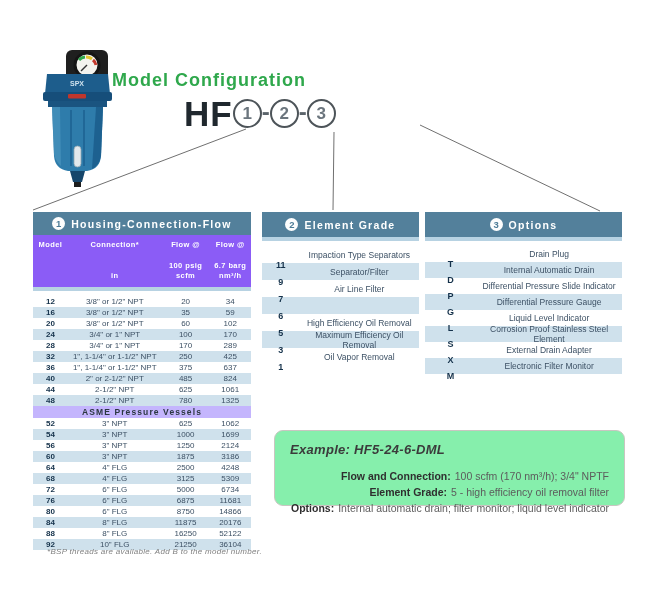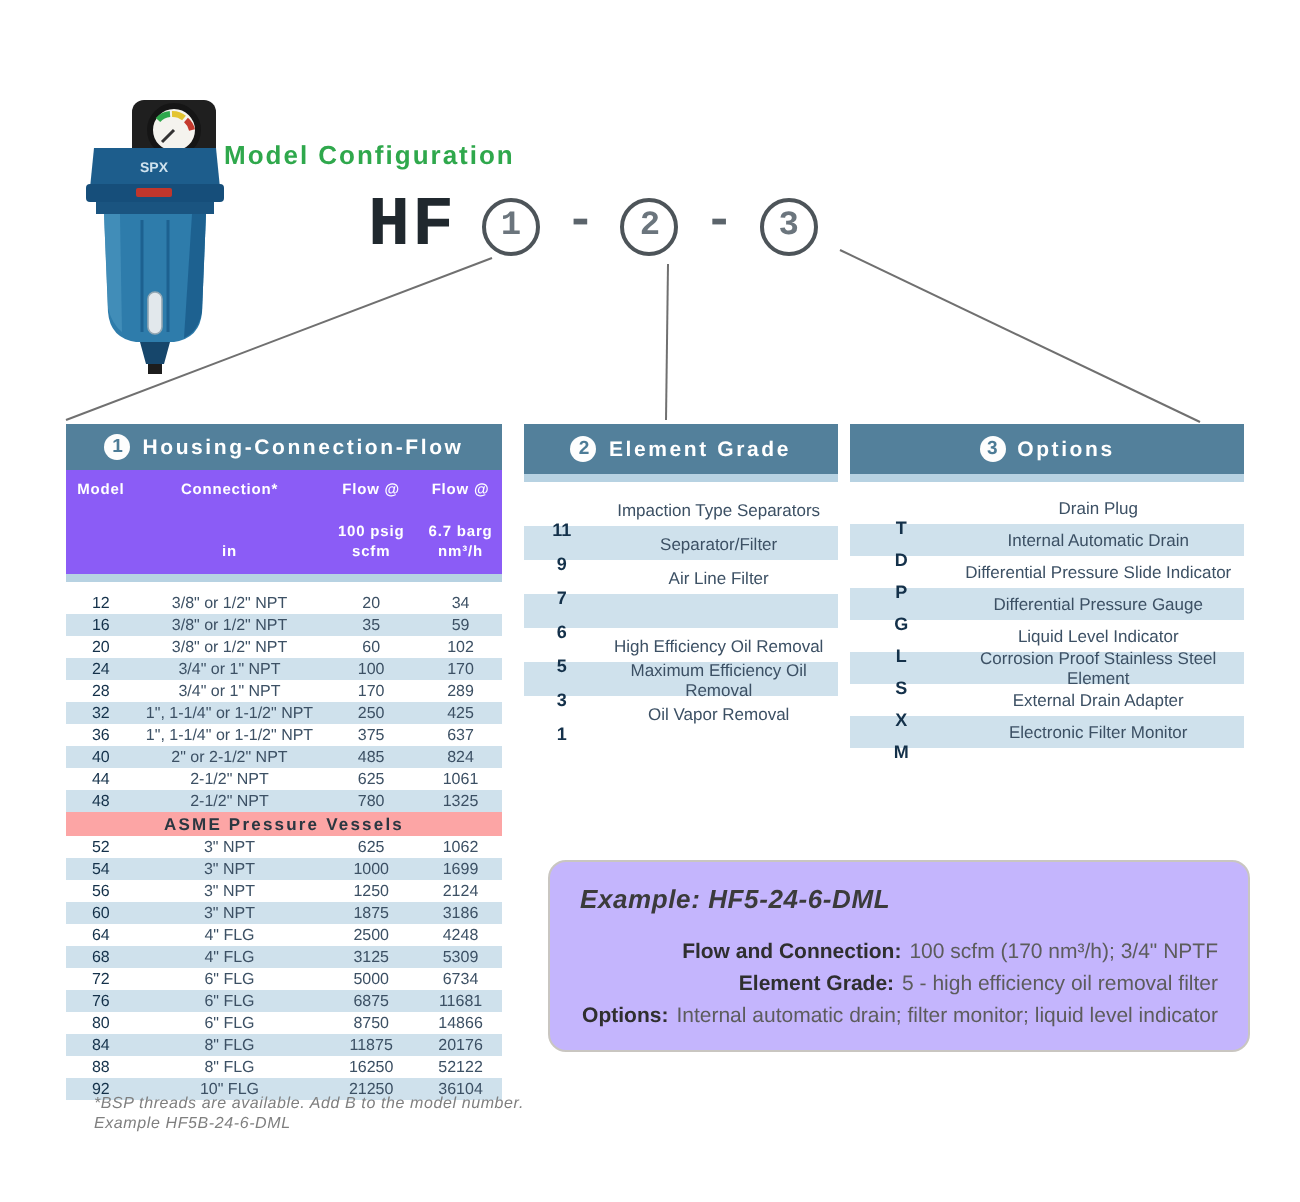--- a/index.html
+++ b/index.html
@@ -1,22 +1,22 @@
 <!DOCTYPE html>
 <html><head>
 <meta charset="utf-8">
 <style>
   html,body{margin:0;padding:0;background:#fff;}
   .canvas{position:relative;width:650px;height:601px;background:#ffffff;overflow:hidden;
           font-family:"Liberation Sans", sans-serif;}
 
   
-  .green-title{position:absolute;left:112px;top:70px;font-size:13px;font-weight:bold;
+  .green-title{position:absolute;left:112px;top:70px;font-size:18px;font-weight:bold;
                letter-spacing:1px;color:#2fa84c;}
-  .model-line{position:absolute;left:184px;top:96px;display:flex;align-items:center;gap:13px;font-family:Liberation Mono, monospace;}
+  .model-line{position:absolute;left:184px;top:96px;display:flex;align-items:center;}
   .hf{font-size:35px;font-weight:bold;color:#20282e;letter-spacing:1px;line-height:1;}
   .pos-circle{width:25px;height:25px;border:2px solid #4d5459;border-radius:50%;
               display:flex;align-items:center;justify-content:center;
               font-size:17px;font-weight:bold;color:#6b757d;background:#fff;line-height:1;}
   .dash{font-size:24px;font-weight:800;color:#5b646b;line-height:1;margin-top:-3px;}
 
   
   .connectors{position:absolute;left:0;top:0;pointer-events:none;}
 
   
@@ -34,39 +34,39 @@
   
   .t1{left:33px;top:212px;width:218px;}
   .t1 .t-title{height:23px;font-size:10.5px;}
   .t1 .hcols{background:#8b5cf6;display:flex;padding:5px 0 6px 0;}
   .t1 .hcol{color:#fff;font-weight:bold;font-size:7.5px;text-align:center;letter-spacing:.4px;}
   .t1 .hcol span{display:block;height:10px;line-height:10px;}
   .t1 .hcol .l1{margin-bottom:11px;}
   .t1 .c0{width:16%;} .t1 .c1{width:43%;} .t1 .c2{width:22%;} .t1 .c3{width:19%;}
   .t1 .row{height:11px;font-size:8px;color:#3c5064;}
   .t1 .row .cell{text-align:center;}
-  .t1 .row .m{font-weight:normal;color:#14314a;}
-  .asme{height:12px;background:#fca5a5;display:flex;align-items:center;justify-content:center;
+  .t1 .row .m{font-weight:bold;color:#14314a;}
+  .asme{height:12px;background:#c4b5fd;display:flex;align-items:center;justify-content:center;
         font-size:8.5px;font-weight:bold;letter-spacing:1.1px;color:#2b3741;}
   .footnote{position:absolute;left:47px;top:547px;font-size:8px;font-style:italic;
             color:#7f7f7f;line-height:10px;letter-spacing:.3px;}
 
   
   .t2{left:262px;top:212px;width:157px;}
   .t3{left:425px;top:212px;width:197px;}
   .t2 .t-title,.t3 .t-title{height:25px;font-size:10.5px;}
   .t2 .row{height:17px;} .t3 .row{height:16px;}
   .t2 .row,.t3 .row{font-size:8.5px;color:#3c5064;}
   .code{font-weight:bold;color:#14314a;text-align:center;font-size:9px;margin-top:20px;}
   .t2 .code{width:24%;} .t3 .code{width:26%;}
   .desc{flex:1;text-align:center;}
 
   
-  .example{position:absolute;left:274px;top:430px;width:351px;height:96px;
-           background:#c4b5fd;border:1px solid #c9c6c1;border-radius:9px;
+  .example{position:absolute;left:274px;top:430px;width:351px;height:76px;
+           background:#86efac;border:1px solid #c9c6c1;border-radius:9px;
            box-sizing:border-box;padding:11px 15px;}
   .ex-title{font-size:13px;font-weight:bold;font-style:italic;color:#3b3b3b;letter-spacing:.3px;}
   .ex-lines{margin-top:11px;text-align:right;}
   .ex-line{font-size:10.5px;line-height:16px;color:#5c5c5c;}
   .ex-line .lbl{font-weight:bold;color:#2f2f2f;margin-right:4px;}
 
   
   .product{position:absolute;left:38px;top:46px;width:78px;height:142px;}
 </style>
 </head>
@@ -312,21 +312,20 @@
           <span class="cell m c0">92</span>
           <span class="cell c1">10" FLG</span>
           <span class="cell c2">21250</span>
           <span class="cell c3">36104</span>
         </div>
       </div>
   </div>
 
   <div class="footnote">
     <div>*BSP threads are available. Add B to the model number.</div>
-    <div>Example HF5B-24-6-DML</div>
   </div>
 
   <div class="tbl t2">
     <div class="t-title">
       <span class="tnum">2</span>
       <span>Element Grade</span>
     </div>
     <div class="strip"></div>
     <div class="gap"></div>
     <div class="rows">

